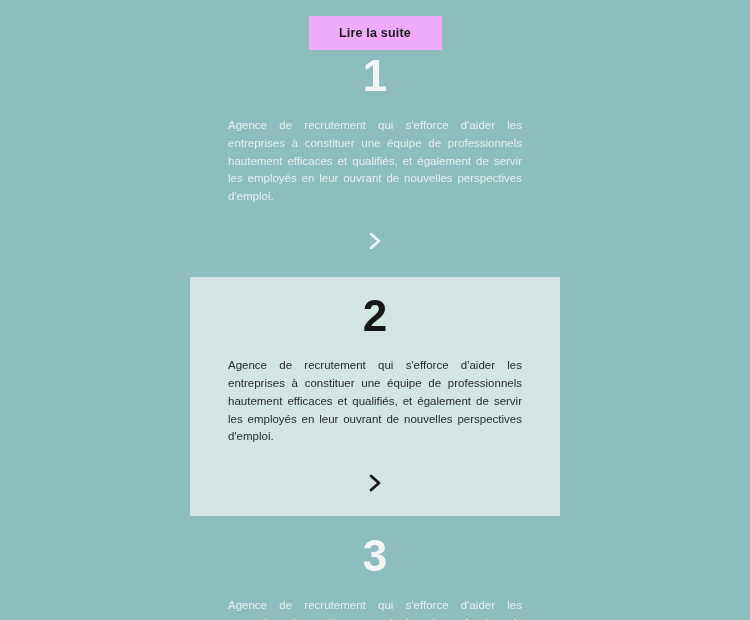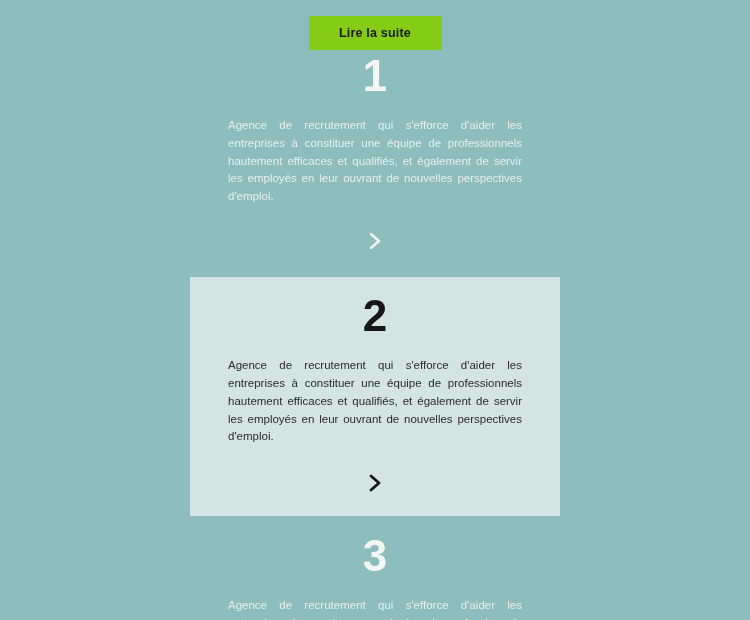--- a/index.html
+++ b/index.html
@@ -117,21 +117,21 @@
     margin-top: 19px;
   }
 
   
   .cta-wrap {
     text-align: center;
     margin-top: 16px;
   }
   .cta-button {
     display: inline-block;
-    background: #84cc16;
+    background: #f0abfc;
     color: #1b1b1b;
     border: none;
     font-family: "Liberation Sans", "DejaVu Sans", sans-serif;
     font-size: 12.5px;
     font-weight: bold;
     letter-spacing: 0.2px;
     width: 133px;
     height: 34px;
     line-height: 34px;
     padding: 0;

